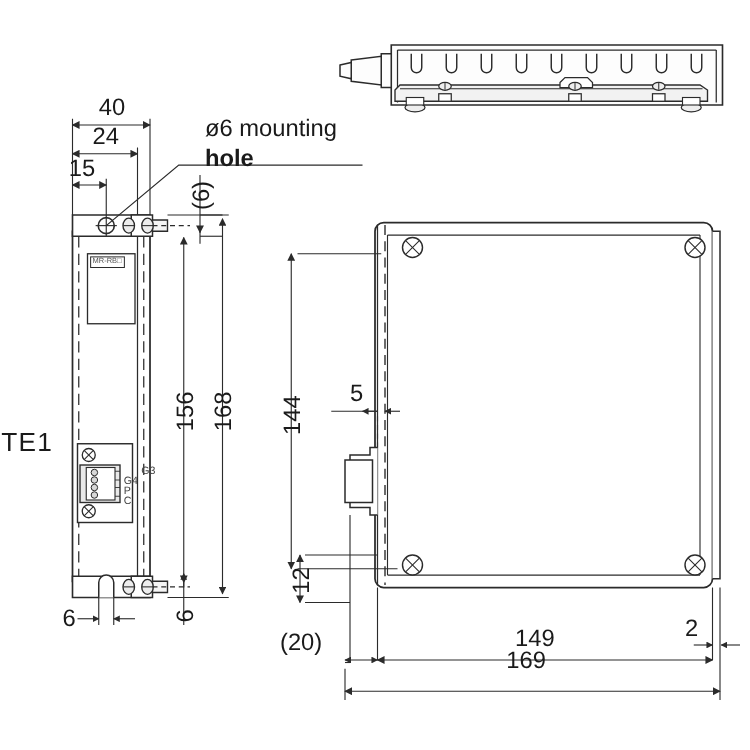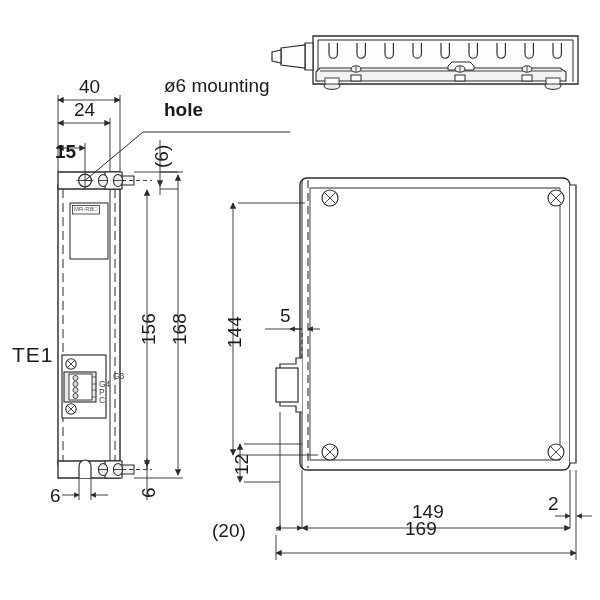--- a/index.html
+++ b/index.html
@@ -13,21 +13,21 @@
   }
   #svgroot{position:absolute;left:0;top:0;width:600px;height:600px;}
   .dimtext{
     position:absolute;
     font-family:"Liberation Sans",sans-serif;
     color:#1a1a1a;
     white-space:nowrap;
     line-height:1;
     user-select:none;
   }
-  .t-note{font-size:19px;letter-spacing:0px;}
+  .t-note{font-size:19px;letter-spacing:0px;margin-top:18px;}
   .t-dim{font-size:19px;}
   .t-te1{font-size:21px;letter-spacing:1px;}
   .t-term{font-size:8.5px;color:#444;}
   .t-plate{font-size:6px;color:#555;letter-spacing:0px;}
   .rot90{transform:rotate(-90deg);transform-origin:left top;}
 </style>
 </head>
 <body>
 
 <div id="root">
@@ -277,52 +277,52 @@
       <g stroke-width="1">
         <path d="M 85 180.5 L 143 132 L 290 132"></path>
       </g>
 
     </g>
   </svg>
 
   <div class="dimtext t-note" style="left:164px;top:76px;">ø6 mounting</div>
   <div class="dimtext t-note" style="left:164px;top:100px;font-weight:bold;">hole</div>
 
-  <div class="dimtext t-te1" style="left:12px;top:344px;">TE1</div>
+  <div class="dimtext t-te1" style="left:1px;top:344px;">TE1</div>
 
   <div class="dimtext t-plate" style="left:74px;top:206px;">MR-RB□</div>
 
   <div class="dimtext t-term" style="left:99px;top:372px;padding-left:14px;">G3</div>
   <div class="dimtext t-term" style="left:99px;top:380px;">G4</div>
   <div class="dimtext t-term" style="left:99px;top:388px;">P</div>
   <div class="dimtext t-term" style="left:99px;top:396px;">C</div>
 
   <div class="dimtext t-dim" style="left:79px;top:77px;">40</div>
 
   <div class="dimtext t-dim" style="left:74px;top:100px;">24</div>
 
-  <div class="dimtext t-dim" style="left:55px;top:142px;font-weight:bold;">15</div>
+  <div class="dimtext t-dim" style="left:55px;top:126px;">15</div>
 
   <div class="dimtext t-dim rot90" style="left:152px;top:168px;">(6)</div>
 
   <div class="dimtext t-dim rot90" style="left:139px;top:345px;">156</div>
 
   <div class="dimtext t-dim rot90" style="left:170px;top:345px;">168</div>
 
   <div class="dimtext t-dim" style="left:50px;top:486px;">6</div>
 
   <div class="dimtext t-dim rot90" style="left:139px;top:498px;">6</div>
 
   <div class="dimtext t-dim rot90" style="left:225px;top:348px;">144</div>
 
   <div class="dimtext t-dim" style="left:280px;top:306px;">5</div>
 
   <div class="dimtext t-dim rot90" style="left:232px;top:475px;">12</div>
 
-  <div class="dimtext t-dim" style="left:212px;top:505px;margin-top:16px;">(20)</div>
+  <div class="dimtext t-dim" style="left:224px;top:505px;">(20)</div>
 
   <div class="dimtext t-dim" style="left:412px;top:502px;">149</div>
 
   <div class="dimtext t-dim" style="left:405px;top:519px;">169</div>
 
   <div class="dimtext t-dim" style="left:548px;top:494px;">2</div>
 
 </div>
 
 </body></html>

